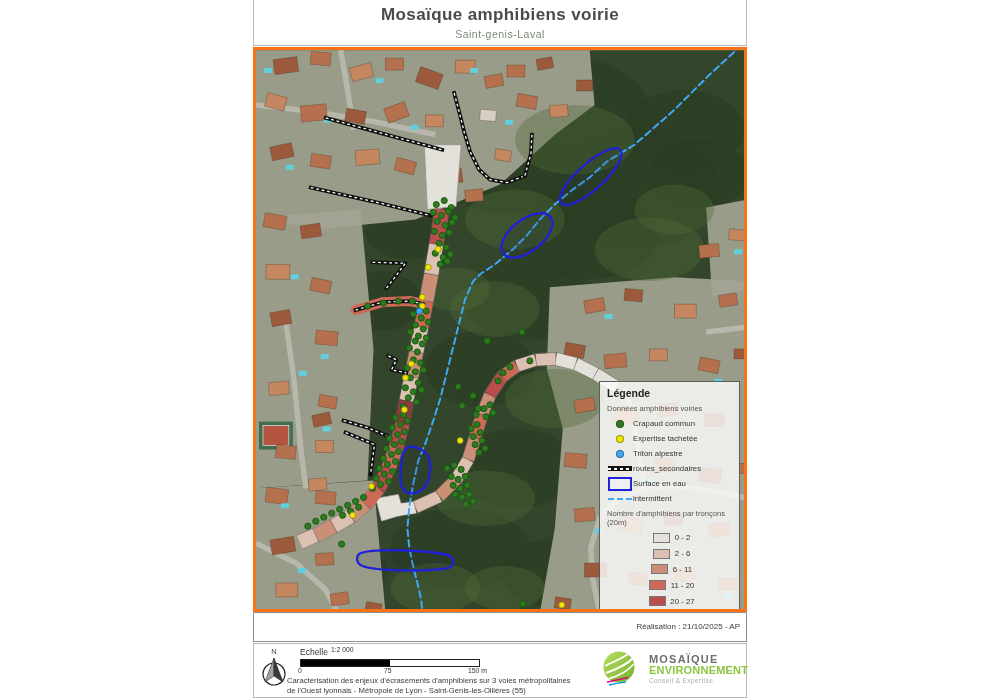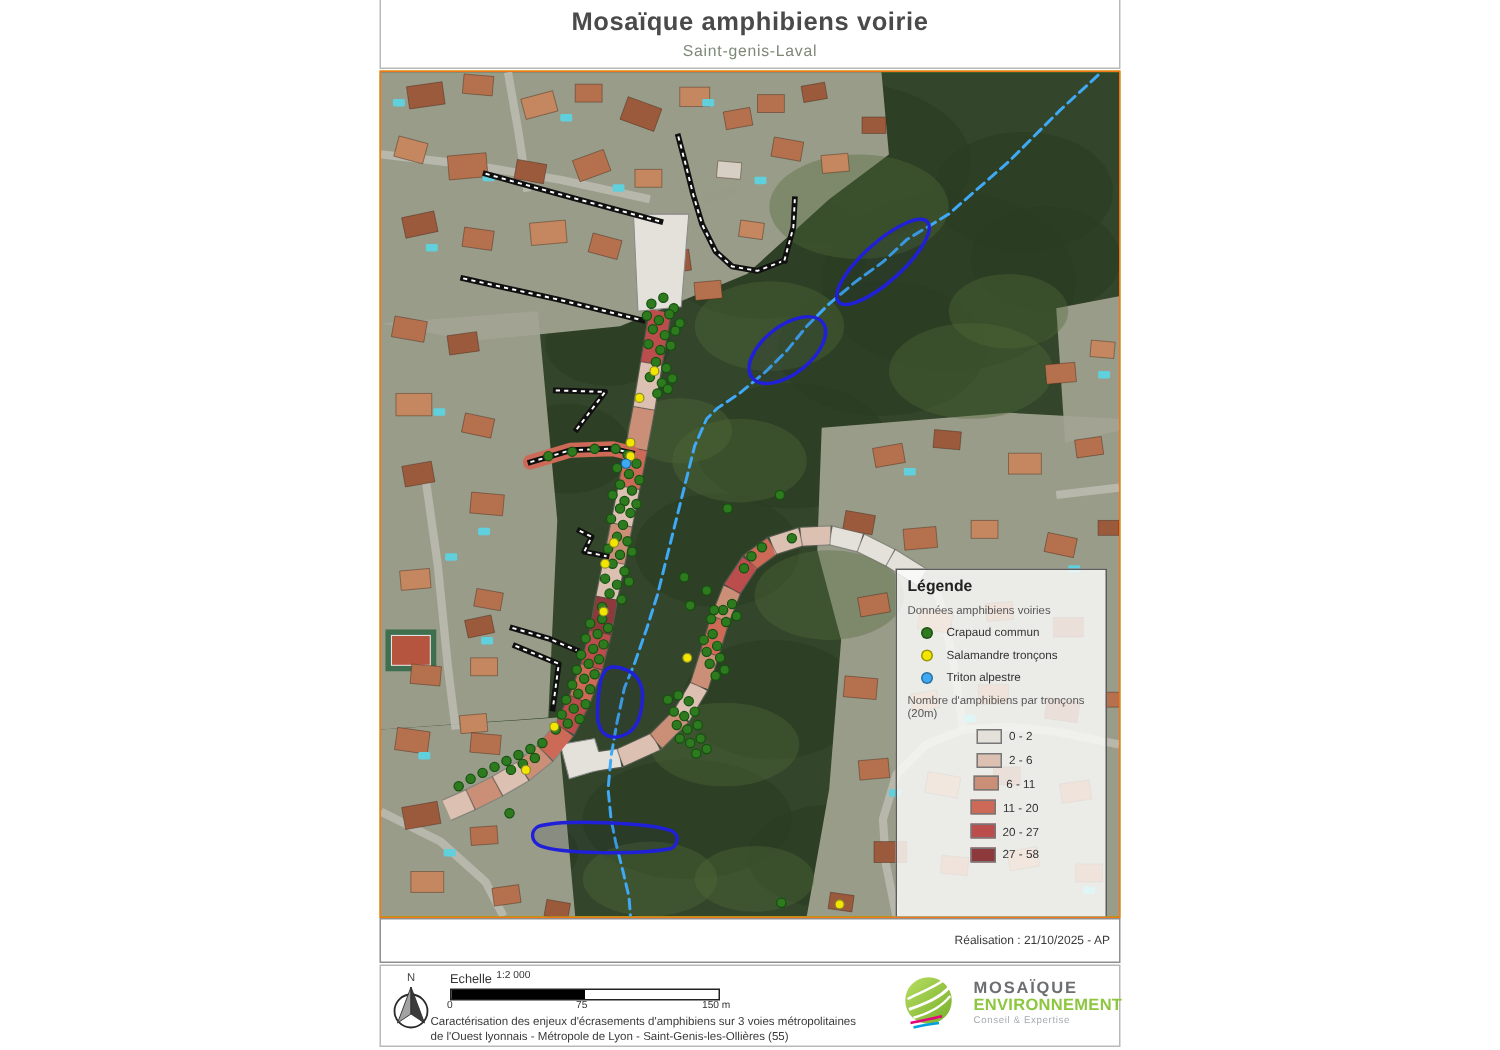--- a/index.html
+++ b/index.html
@@ -7,21 +7,21 @@
   .sheet{position:relative;width:1000px;height:700px;background:#fff;overflow:hidden;}
 
   
   .title-frame{position:absolute;left:253px;top:-8px;width:494px;height:54px;
     border:1px solid #b9b9b9;background:#fff;box-sizing:border-box;text-align:center;}
   .map-title{margin-top:12px;font-size:17px;font-weight:bold;color:#4a4a4a;letter-spacing:.4px;}
   .map-subtitle{margin-top:3px;font-size:10.5px;color:#7d8a77;letter-spacing:.5px;}
 
   
   .map-frame{position:absolute;left:253px;top:47px;width:494px;height:565px;
-    border:1px solid #f97316;box-sizing:border-box;overflow:hidden;background:#84cc16;}
+    border:3px solid #f97316;box-sizing:border-box;overflow:hidden;background:#fef9c3;}
   .map-frame svg{display:block;}
 
   
   .legend{position:absolute;left:343px;top:331px;width:141px;height:233px;
     background:rgba(252,252,251,0.82);border:1px solid #5c5c5c;box-sizing:border-box;
     padding:5px 7px;z-index:5;color:#222;overflow:hidden;}
   .legend-title{font-size:10.5px;font-weight:bold;margin-bottom:5px;}
   .legend-section{font-size:7.6px;color:#555;margin-bottom:3px;}
   .lrow{display:flex;align-items:center;height:15px;}
   .crow{display:flex;align-items:center;height:15.8px;justify-content:center;}
@@ -436,27 +436,47 @@
           <div class="lrow">
             <span class="sym">
               <span class="dot" style="background:#2e7a1f"></span>
             </span>
             <span class="lbl">Crapaud commun</span>
           </div>
           <div class="lrow">
             <span class="sym">
               <span class="dot" style="background:#f2e500"></span>
             </span>
-            <span class="lbl">Salamandre tronçons</span>
+            <span class="lbl">Expertise tachetée</span>
           </div>
           <div class="lrow">
             <span class="sym">
               <span class="dot" style="background:#3fa9f5"></span>
             </span>
             <span class="lbl">Triton alpestre</span>
+          </div>
+        </div>
+      <div id="legend-lines">
+          <div class="lrow">
+            <span class="sym">
+              <span class="sym-rail"></span>
+            </span>
+            <span class="lbl">routes_secondaires</span>
+          </div>
+          <div class="lrow">
+            <span class="sym">
+              <span class="sym-water"></span>
+            </span>
+            <span class="lbl">Surface en eau</span>
+          </div>
+          <div class="lrow">
+            <span class="sym">
+              <span class="sym-dash"></span>
+            </span>
+            <span class="lbl">intermittent</span>
           </div>
         </div>
       <div class="legend-section" style="margin-top:3px">Nombre d'amphibiens par tronçons (20m)</div>
       <div id="legend-classes">
           <div class="crow">
             <span class="sym">
               <span class="swatch" style="background:#e4e1db"></span>
             </span>
             <span class="lbl">0 - 2</span>
           </div>

